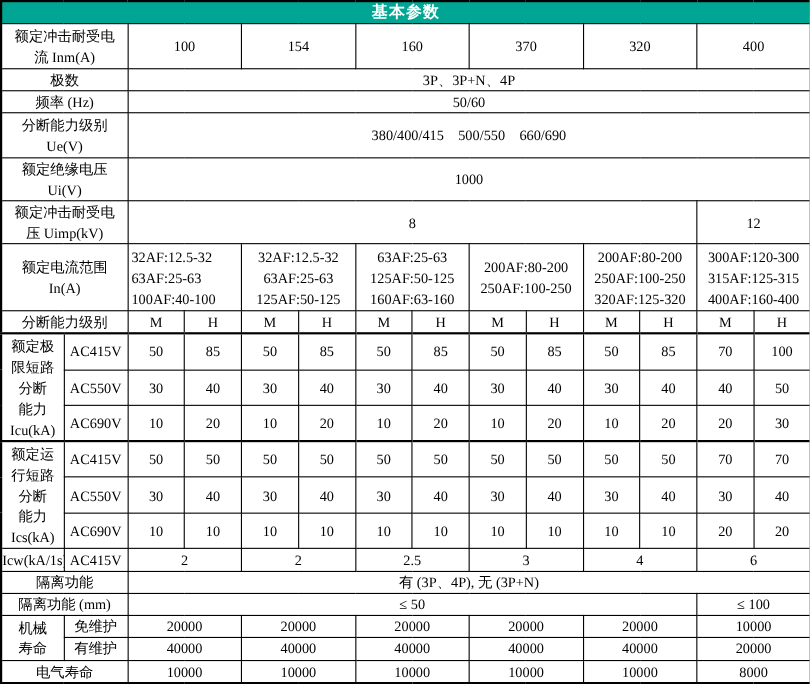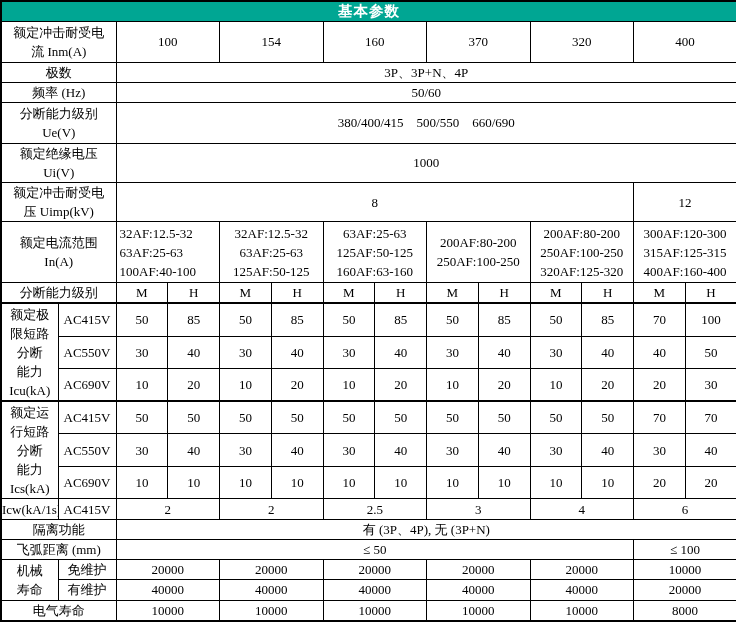--- a/index.html
+++ b/index.html
@@ -234,21 +234,21 @@
     <td colspan="2">4</td>
     <td colspan="2">6</td>
   </tr>
 
   <tr class="h22">
     <td class="lbl" colspan="2">隔离功能</td>
     <td colspan="12">有 (3P、4P), 无 (3P+N)</td>
   </tr>
 
   <tr class="h22">
-    <td class="lbl" colspan="2">飞弧距离 (mm)</td>
+    <td class="lbl" colspan="2">隔离功能 (mm)</td>
     <td colspan="10">≤ 50</td>
     <td colspan="2">≤ 100</td>
   </tr>
 
   <tr class="h22">
     <td class="lbl" rowspan="2">机械
 寿命</td>
     <td>免维护</td>
     <td colspan="2">20000</td>
     <td colspan="2">20000</td>

